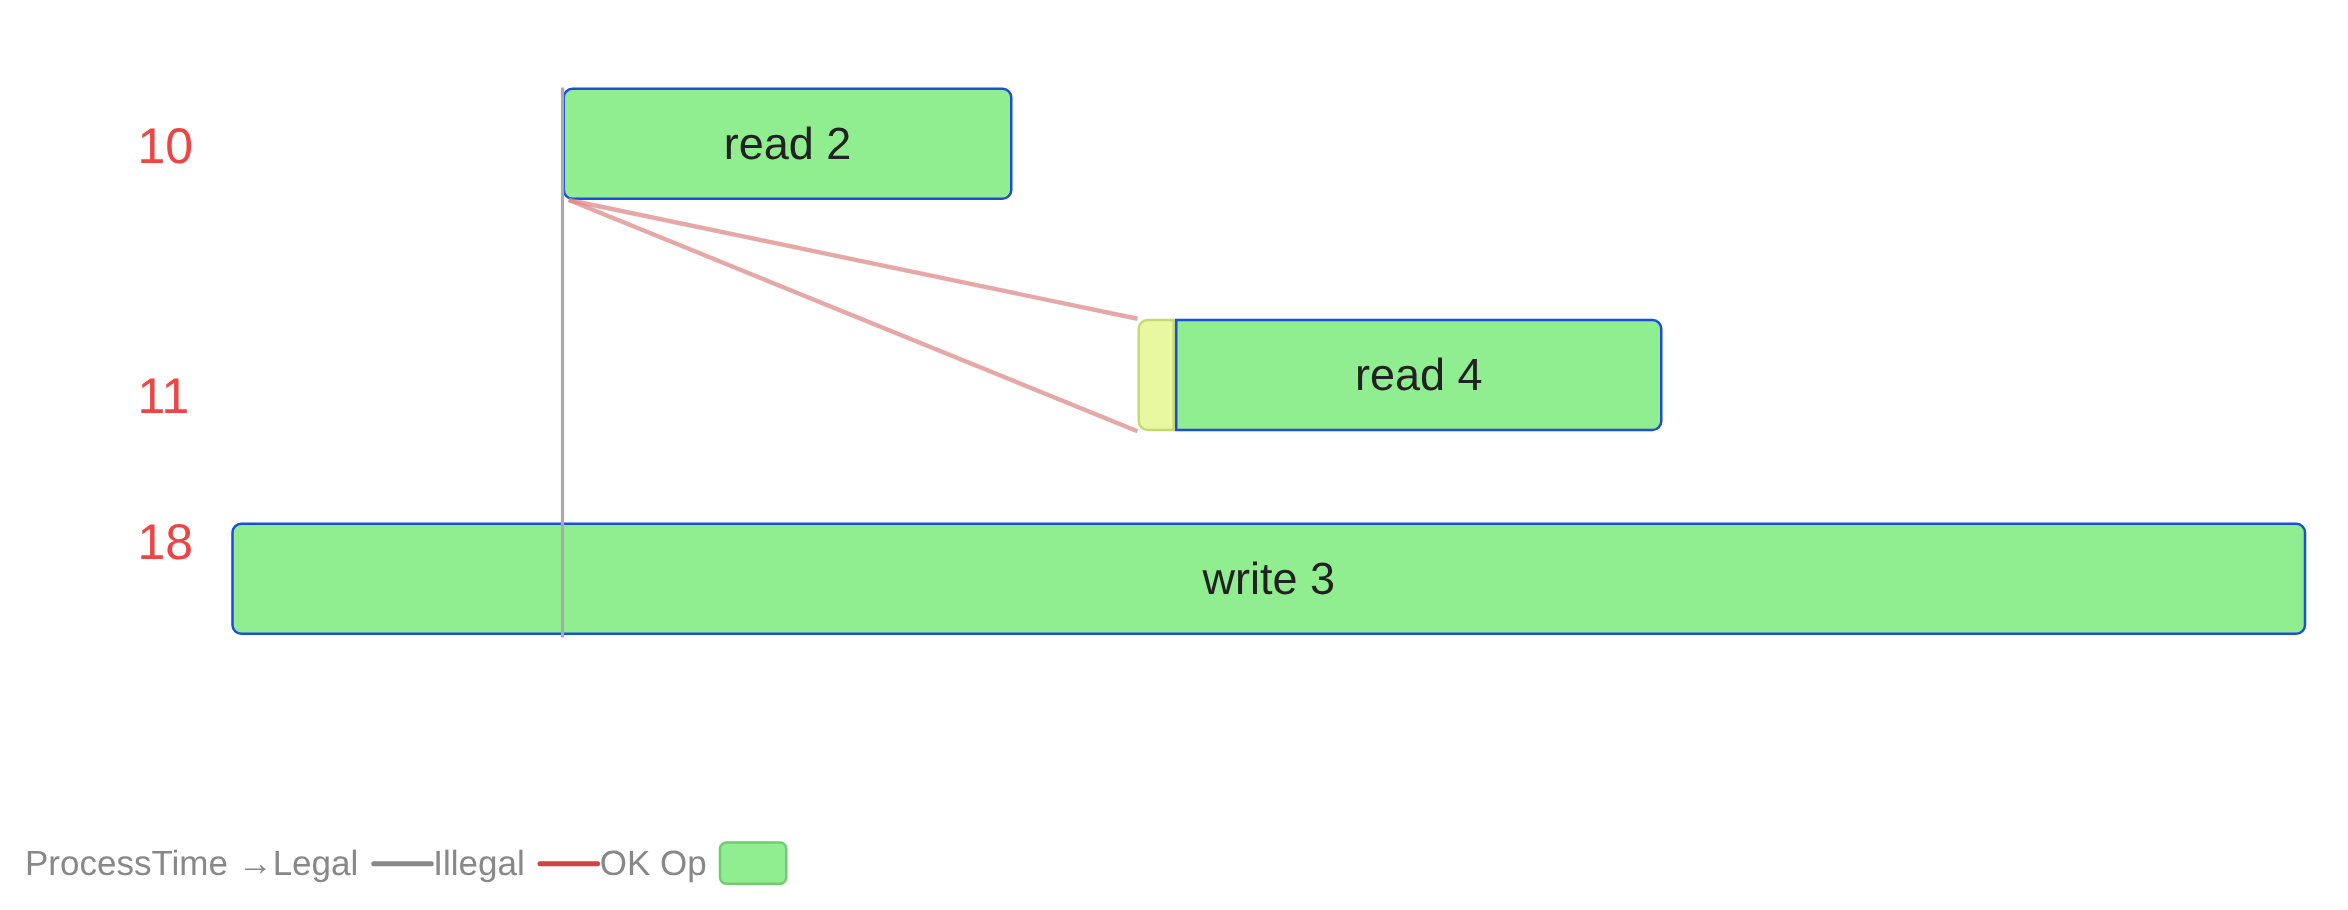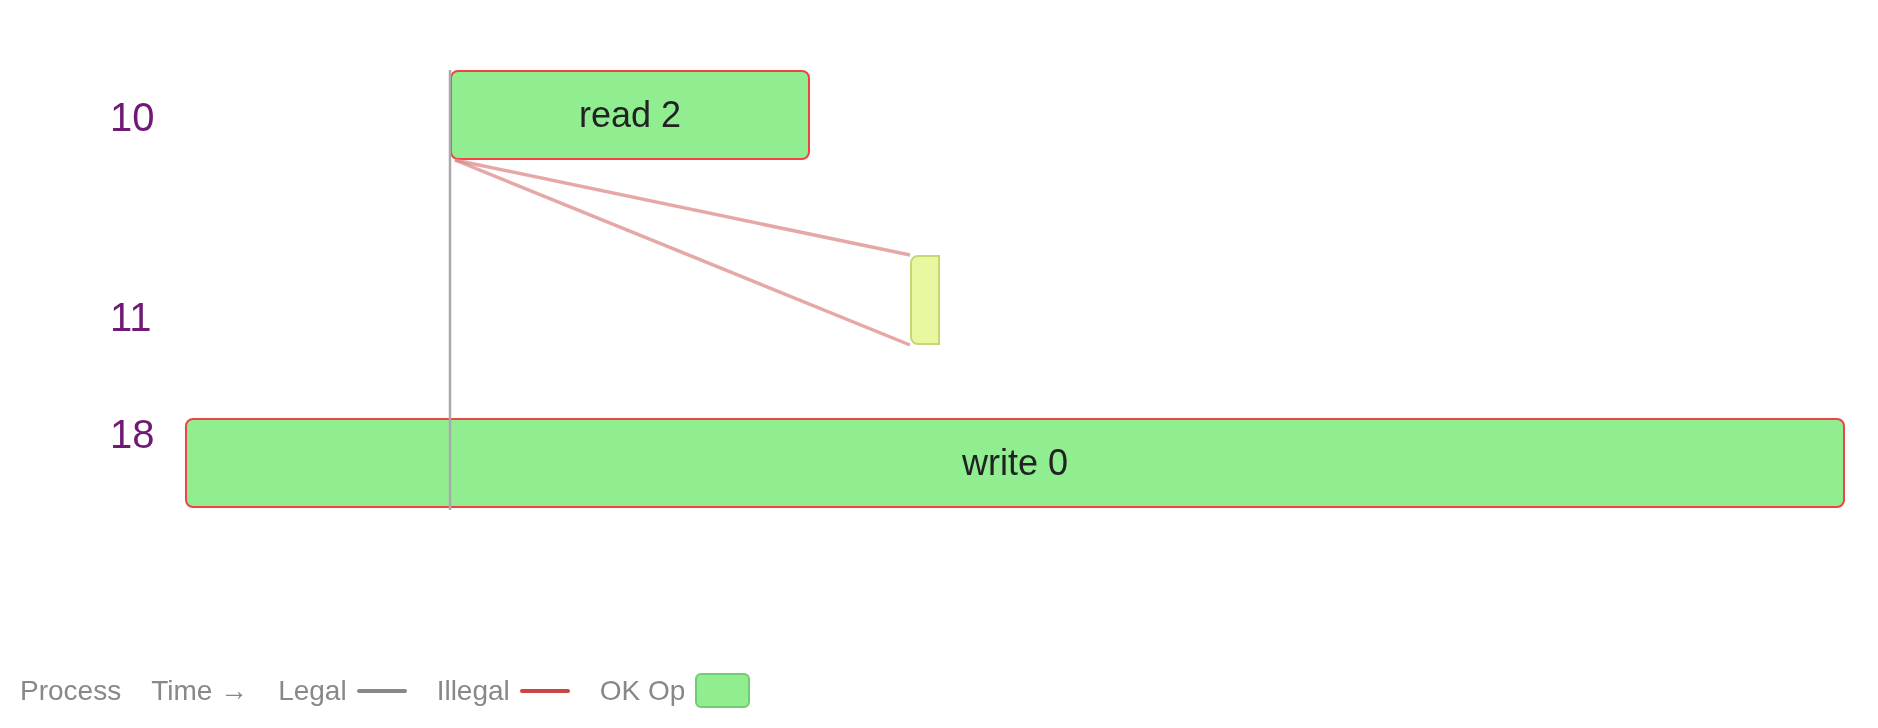--- a/index.html
+++ b/index.html
@@ -14,40 +14,40 @@
     .chart-container {
       position: relative;
       width: 1878px;
       height: 728px;
     }
 
     
     .y-label {
       position: absolute;
       font-size: 40px;
-      color: #701a75;
+      color: #ef4444;
       font-weight: 400;
       text-align: center;
     }
 
     
     .op-bar {
       position: absolute;
       border-radius: 8px;
       display: flex;
       align-items: center;
       justify-content: center;
       font-size: 36px;
       font-weight: 500;
       color: #222;
     }
 
     .ok-op {
       background-color: #90ee90;
-      border: 2px solid #ef4444;
+      border: 2px solid #1d4ed8;
     }
 
     .crashed-op {
       background-color: #e8f8a0;
       border: 2px solid #c8d870;
     }
 
     
     .svg-overlay {
       position: absolute;
@@ -58,21 +58,20 @@
       pointer-events: none;
     }
 
     
     .legend {
       position: absolute;
       bottom: 20px;
       left: 20px;
       display: flex;
       align-items: center;
-      gap: 30px;
       font-size: 28px;
       color: #888;
     }
 
     .legend-item {
       display: flex;
       align-items: center;
       gap: 10px;
     }
 
@@ -111,22 +110,25 @@
 
 <div class="chart-container">
 
   <div class="y-label" style="left:110px; top:95px;">10</div>
   <div class="y-label" style="left:110px; top:275px;margin-top:20px;">11</div>
   <div class="y-label" style="left:110px; top:412px;">18</div>
 
   <div class="op-bar ok-op" style="left:450px; top:70px; width:360px; height:90px;">read 2</div>
 
   <div class="op-bar crashed-op" style="left:910px; top:255px; width:30px; height:90px; border-radius:8px 0 0 8px;"></div>
+  <div class="op-bar ok-op" style="left:940px; top:255px; width:390px; height:90px; border-radius:0 8px 8px 0; justify-content:center;">
+    <span>read 4</span>
+  </div>
 
-  <div class="op-bar ok-op" style="left:185px; top:418px; width:1660px; height:90px;">write 0</div>
+  <div class="op-bar ok-op" style="left:185px; top:418px; width:1660px; height:90px;">write 3</div>
 
   <svg class="svg-overlay">
 
     <line x1="450" y1="70" x2="450" y2="510" stroke="#aaaaaa" stroke-width="2.5"></line>
 
     <line x1="455" y1="160" x2="910" y2="255" stroke="rgba(220,130,130,0.7)" stroke-width="3.5"></line>
 
     <line x1="455" y1="160" x2="910" y2="345" stroke="rgba(220,130,130,0.7)" stroke-width="3.5"></line>
 
   </svg>

